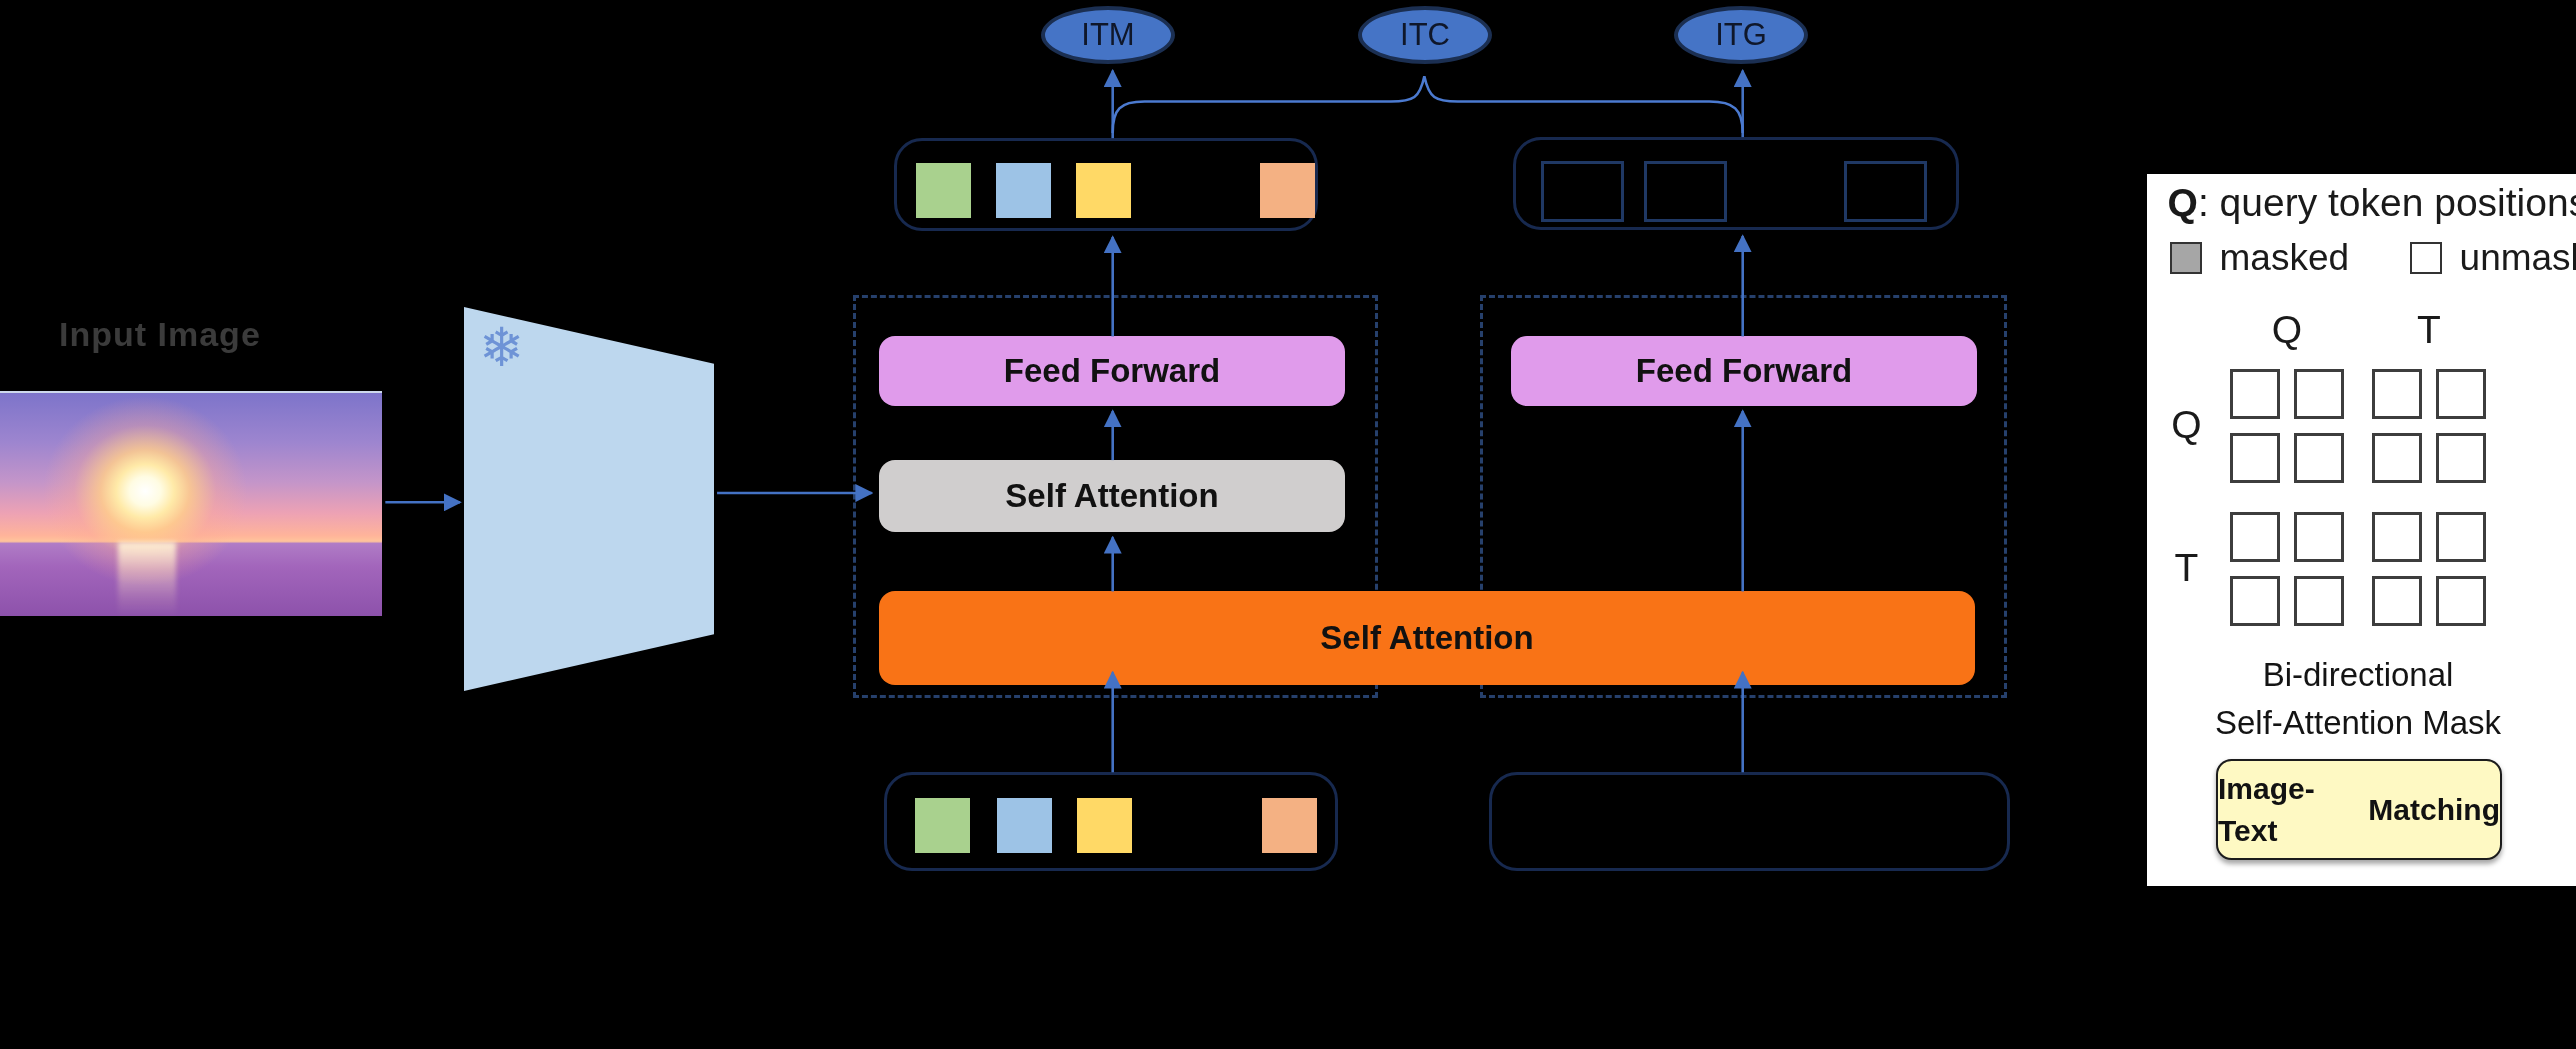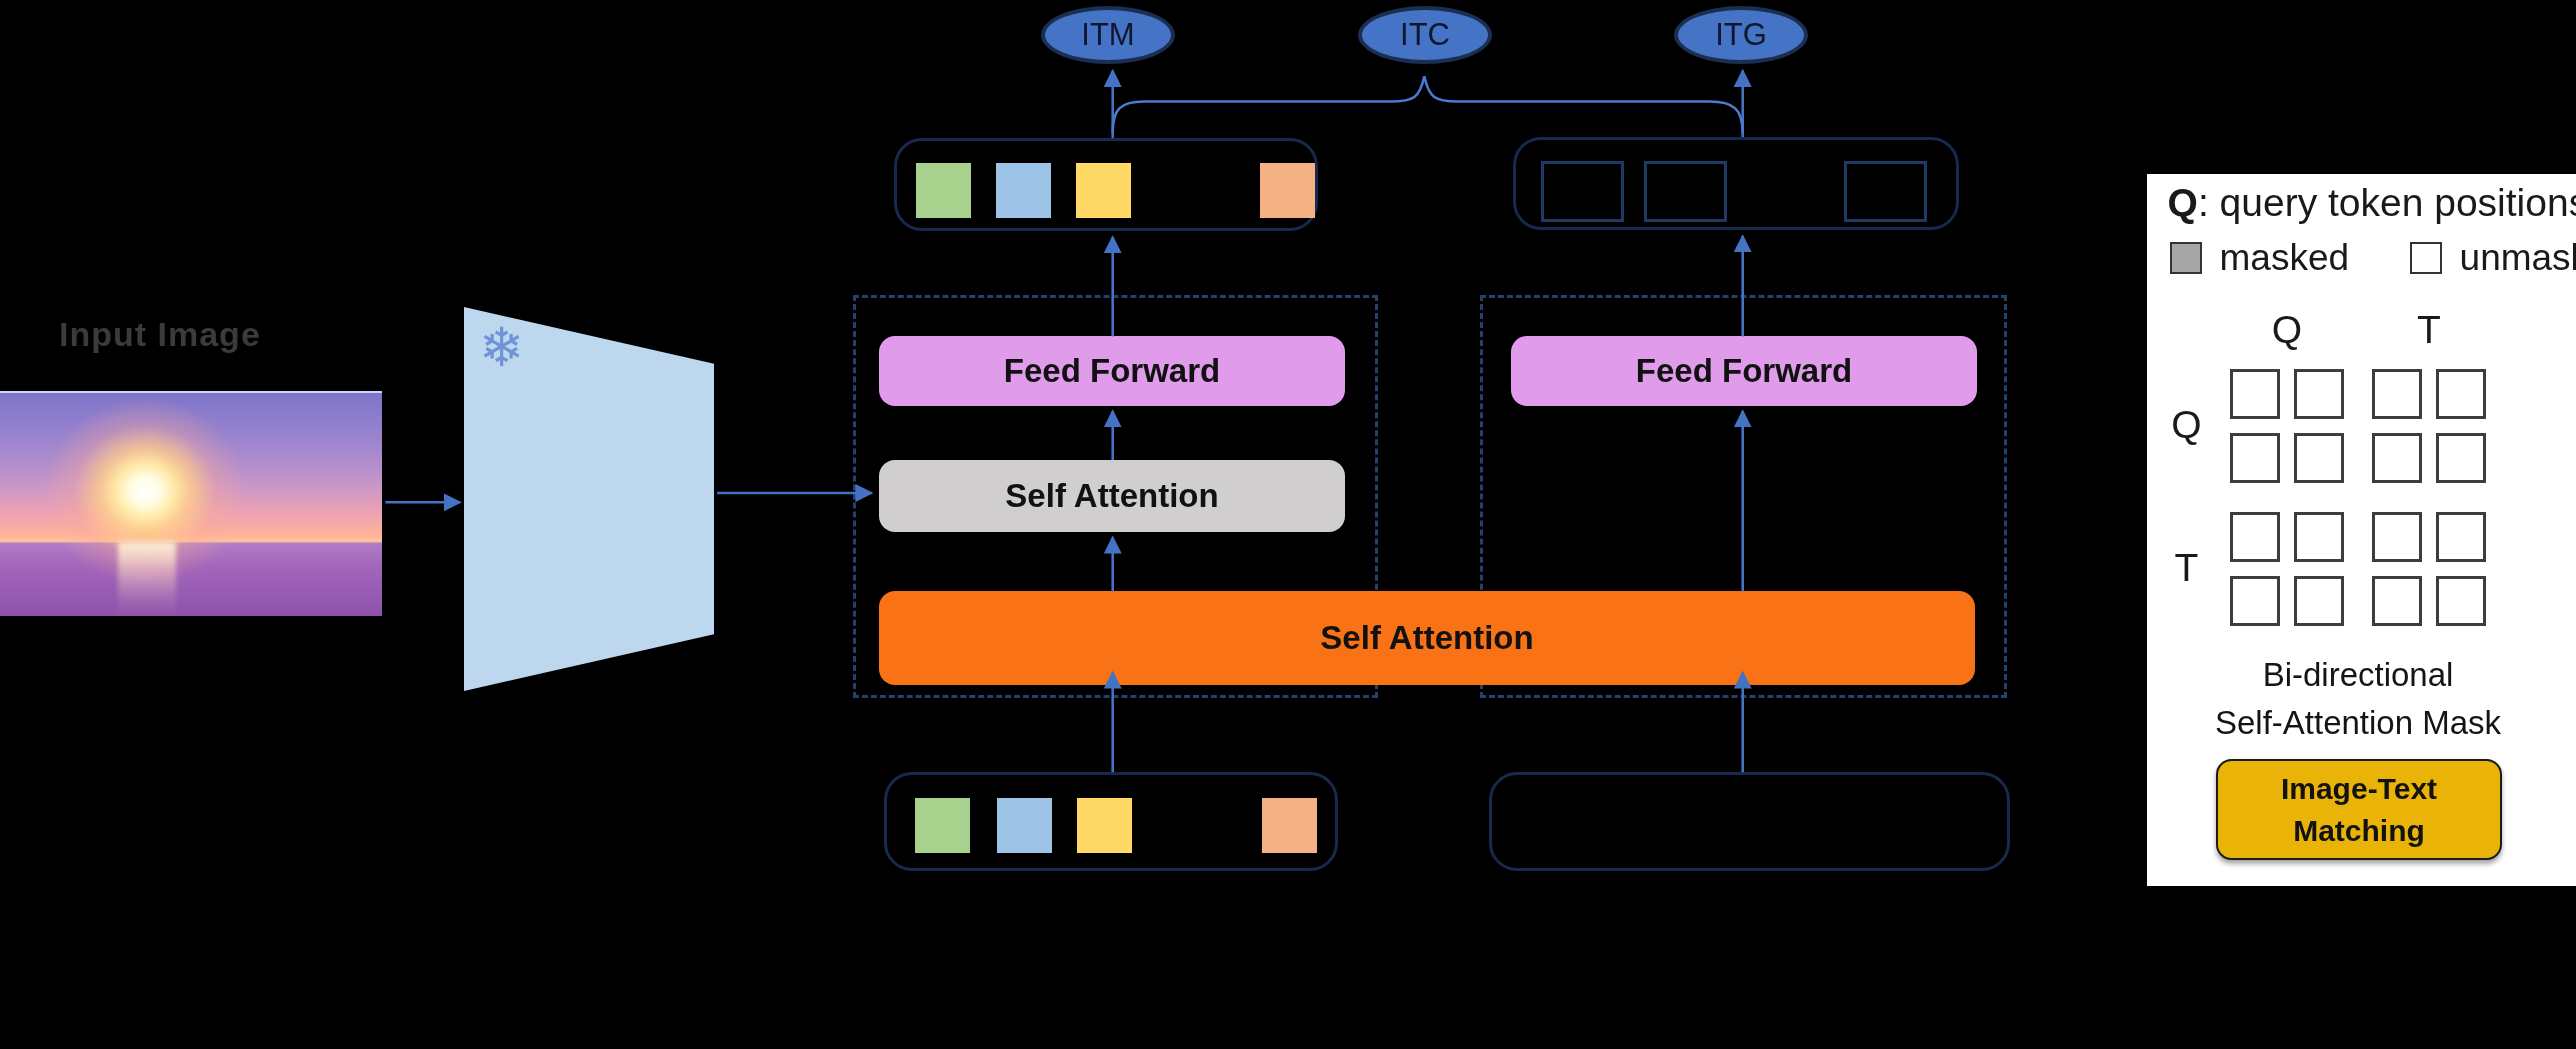--- a/index.html
+++ b/index.html
@@ -71,22 +71,22 @@
   .mask-col{position:absolute;top:195px;width:257px;height:258px;}
   .mc0{left:83px;}
   .mcell{position:absolute;width:50px;height:50px;background:#fff;border:3.1px solid #3d3d3d;
       box-sizing:border-box;}
   .mask-col .colh{position:absolute;top:-61px;width:72px;text-align:center;font-size:39px;}
   .colh.q{left:21px;} .colh.t{left:163px;}
   .mask-col .rowh{position:absolute;left:-72px;width:57px;text-align:center;font-size:39px;}
   .rowh.q{top:34px;} .rowh.t{top:177px;}
   .caption{position:absolute;left:-104px;top:282px;width:464px;text-align:center;
       font-size:33px;line-height:48px;color:#141414;}
-  .task-btn{position:absolute;top:390px;height:101px;background:#eab308;border:2.1px solid #1c1c1c;
-      border-radius:15.5px;box-sizing:border-box;display:flex;flex-direction:column;
+  .task-btn{position:absolute;top:390px;height:101px;background:#fef9c3;border:2.1px solid #1c1c1c;
+      border-radius:15.5px;box-sizing:border-box;display:flex;flex-direction:row;
       align-items:center;justify-content:center;font-size:30px;font-weight:600;line-height:42px;
       color:#121212;box-shadow:0 3.1px 5.2px rgba(0,0,0,.35);}
   .btn0{left:-14px;width:286px;}
 </style>
 </head>
 <body>
 
 <div class="abs input-label">Input Image</div>
 
 <div class="abs sunset">

